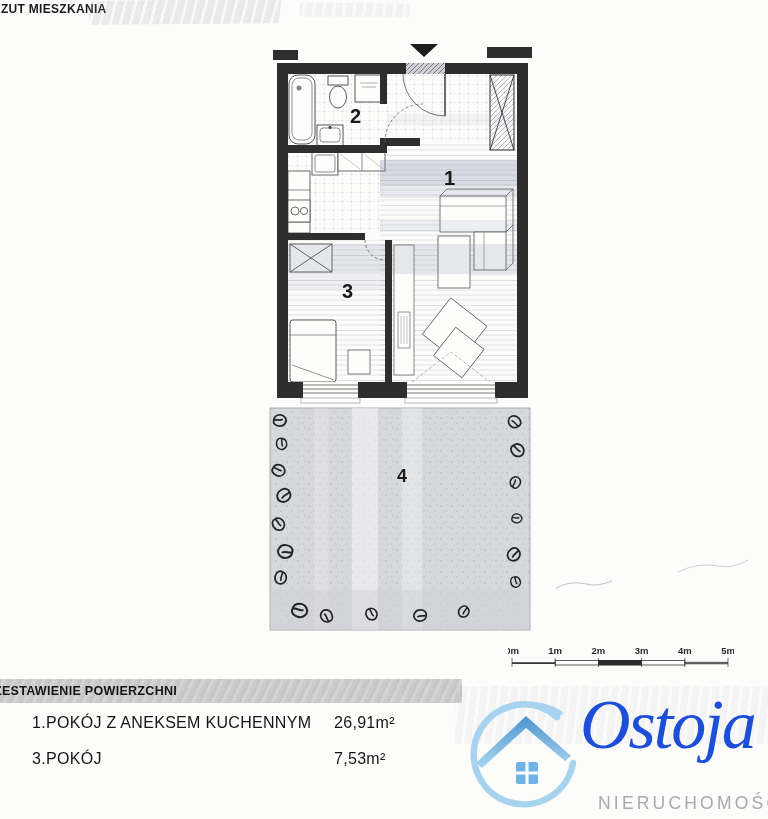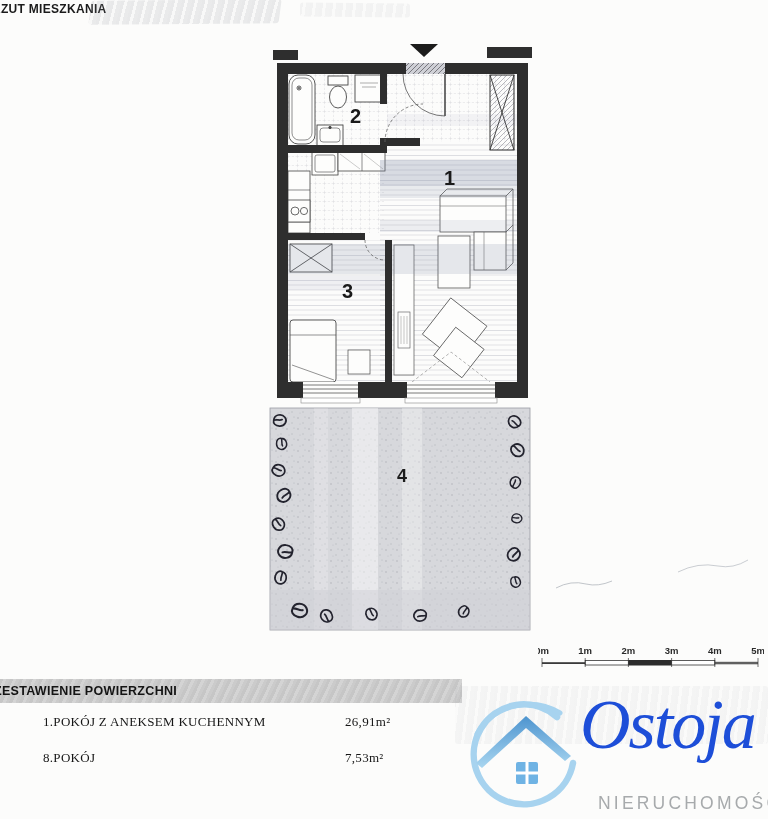--- a/index.html
+++ b/index.html
@@ -7,26 +7,26 @@
         font-family:"Liberation Sans",sans-serif;color:#161616;}
   .doc-title{position:absolute;left:-8px;top:2px;font-size:12px;font-weight:700;
              letter-spacing:.3px;color:#1b1b1b;white-space:nowrap;}
   .noise{position:absolute;border-radius:3px;
          background:repeating-linear-gradient(97deg,rgba(148,151,160,.28) 0 3px,
            rgba(205,207,213,.12) 3px 6px,rgba(132,136,146,.22) 6px 10px);}
   .noise.n1{left:90px;top:0;width:190px;height:24px;opacity:.7;transform:skewX(-8deg) rotate(-.4deg);}
   .noise.n2{left:300px;top:3px;width:110px;height:14px;opacity:.35;transform:rotate(.6deg);}
   .noise.n3{left:455px;top:686px;width:313px;height:58px;opacity:.3;}
   .plan-wrap{position:absolute;left:252px;top:30px;width:290px;height:620px;}
-  .scalebar{position:absolute;left:538px;top:642px;width:226px;height:30px;}
+  .scalebar{position:absolute;left:508px;top:642px;width:226px;height:30px;}
   .areas-band{position:absolute;left:0;top:679px;width:462px;height:24px;
       background:repeating-linear-gradient(115deg,#c6c6c6 0 3px,#d4d4d4 3px 6px,#cbcbcb 6px 9px);}
   .areas-heading{position:absolute;left:-6px;top:684px;font-size:12.5px;font-weight:700;
       letter-spacing:.3px;color:#141414;white-space:nowrap;}
-  .area-row{position:absolute;left:15px;width:420px;height:15px;font-size:13px;letter-spacing:.3px;font-family:Liberation Serif, serif;}
+  .area-row{position:absolute;left:4px;width:420px;height:15px;font-size:16px;letter-spacing:.3px;}
   .area-row .nm{position:absolute;left:28px;top:0;white-space:nowrap;}
   .area-row .vl{position:absolute;left:330px;top:0;width:78px;white-space:nowrap;}
   .r0{top:714px;} .r1{top:732px;} .r2{top:750px;}
   .logo-icon{position:absolute;left:464px;top:700px;width:124px;height:118px;}
   .logo-name{position:absolute;left:580px;top:690px;font-family:"Liberation Serif",serif;
       font-style:italic;font-size:70px;color:#1d4ed8;letter-spacing:-2px;line-height:1;}
   .logo-sub{position:absolute;left:598px;top:793px;font-size:17.5px;color:#a7aaac;
       letter-spacing:3.2px;white-space:nowrap;}
   .squiggles{position:absolute;left:538px;top:550px;width:230px;height:60px;}
   svg text{font-family:"Liberation Sans",sans-serif;}
@@ -267,21 +267,21 @@
   </svg>
 
   <div class="areas-band"></div>
   <div class="areas-heading">ZESTAWIENIE POWIERZCHNI</div>
 
   <div class="area-row r0">
     <span class="nm">1.POKÓJ Z ANEKSEM KUCHENNYM</span>
     <span class="vl">26,91m²</span>
   </div>
   <div class="area-row r2">
-    <span class="nm">8.POKÓJ</span>
+    <span class="nm">3.POKÓJ</span>
     <span class="vl">7,53m²</span>
   </div>
 
   <div class="noise n3"></div>
 
   <div class="logo-icon">
     <svg width="124" height="118" viewBox="0 0 124 118">
       <defs>
         <linearGradient id="roofG" x1="0" y1="0" x2="0" y2="1">
           <stop offset="0" stop-color="#4d94cf"></stop>

